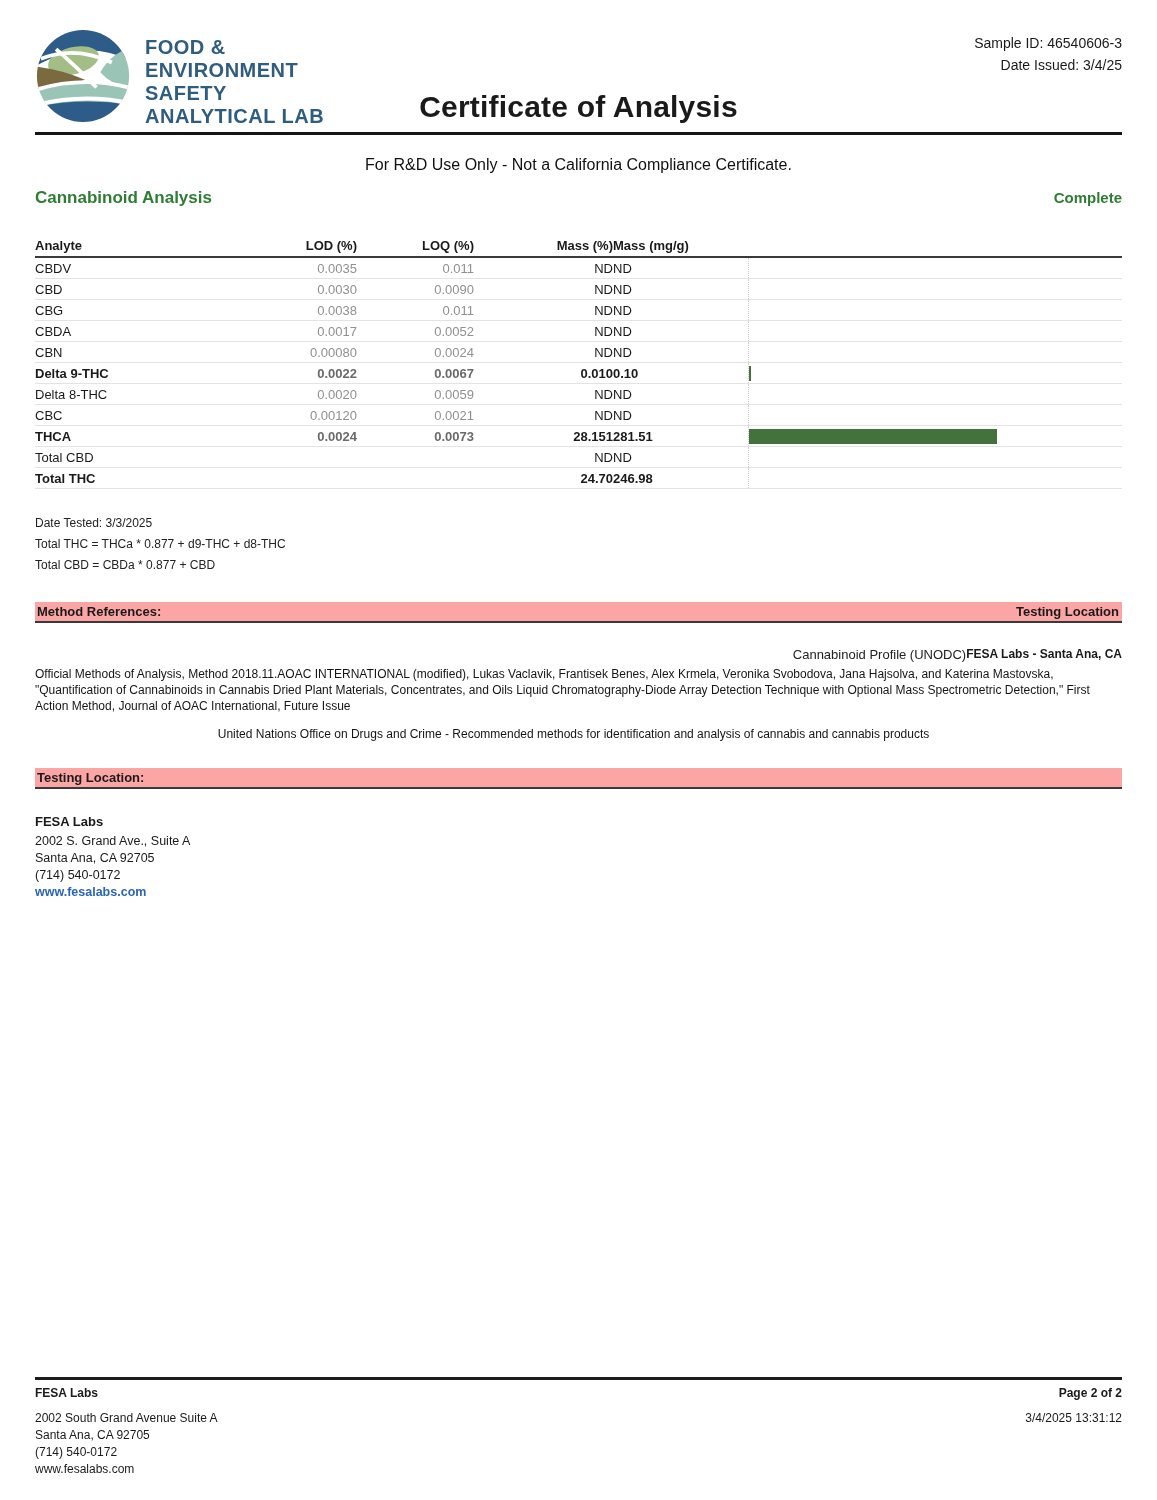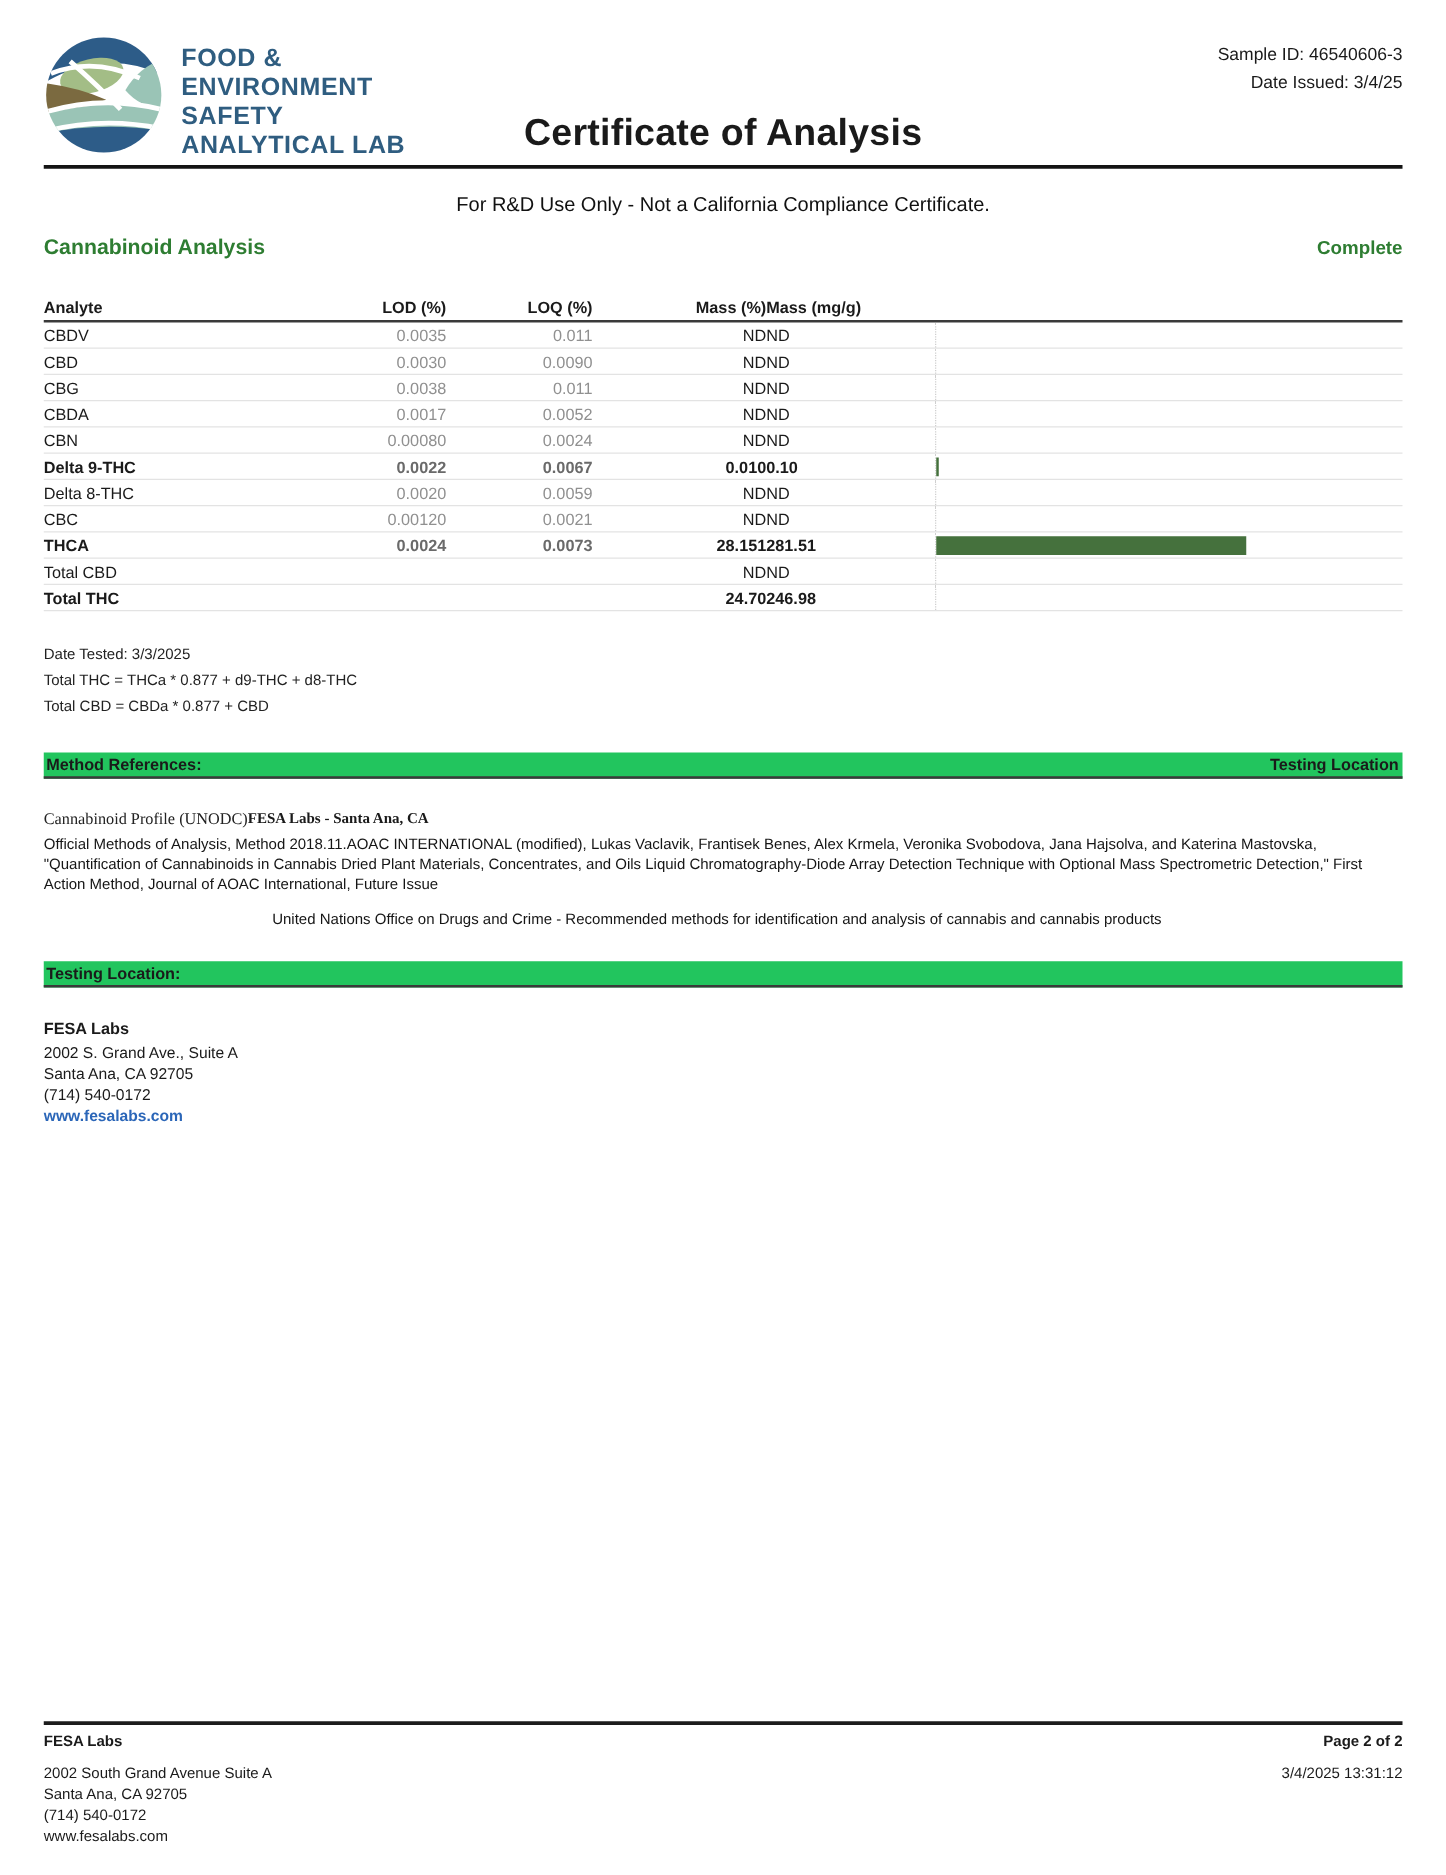--- a/index.html
+++ b/index.html
@@ -43,26 +43,26 @@
   .tr .c-lod, .tr .c-loq { color: #909090; }
   .tr.head .c-lod, .tr.head .c-loq { color: #1a1a1a; }
   .tr.boldrow { font-weight: bold; }
   .tr.boldrow .c-lod, .tr.boldrow .c-loq { color: #6a6a6a; }
   .bar-fill { height: 15px; background: #45713d; }
 
   
   .notes { margin-top: 24px; font-size: 12px; line-height: 21px; color: #222; }
 
   
-  .band { margin-top: 26px; background: #22c55e; border-bottom: 2px solid #3a3a3a; height: 21px;
+  .band { margin-top: 26px; background: #fca5a5; border-bottom: 2px solid #3a3a3a; height: 21px;
           display: flex; justify-content: space-between; align-items: center; padding: 0 3px 0 2px;
           font-size: 13px; font-weight: bold; }
 
   
-  .method-grid { display: flex; justify-content: flex-start; margin-top: 24px; font-family: Liberation Serif, serif; }
+  .method-grid { display: flex; justify-content: flex-end; margin-top: 24px; }
   .profile-label { font-size: 13px; color: #222; }
   .location-label { font-size: 12px; font-weight: bold; white-space: nowrap; }
   .method-paras { margin-right: 10px; margin-top: 4px; }
   .method-paras p { font-size: 12px; line-height: 16px; color: #151515; }
   .method-paras p + p { margin-top: 12px; text-align: center; }
 
   
   .loc-block { margin-top: 24px; font-size: 12.5px; line-height: 17px; }
   .loc-name { font-size: 13px; font-weight: bold; margin-bottom: 3px; }
   .loc-link { color: #2b66b8; font-weight: bold; text-decoration: none; }

